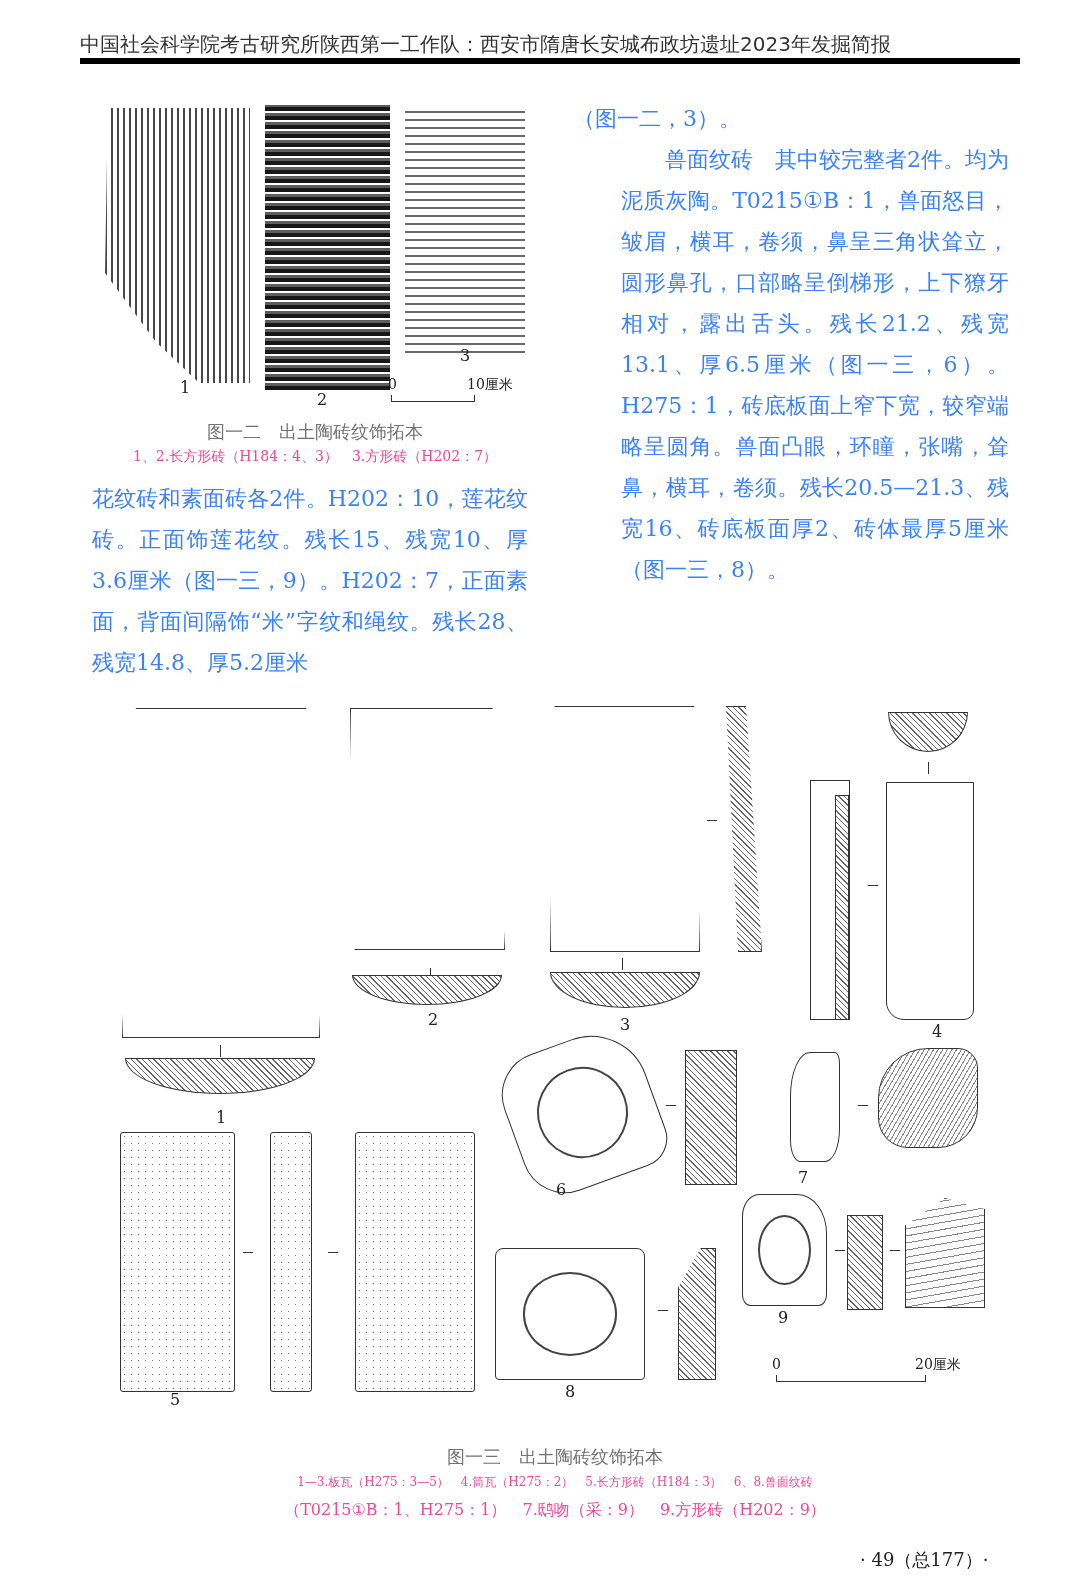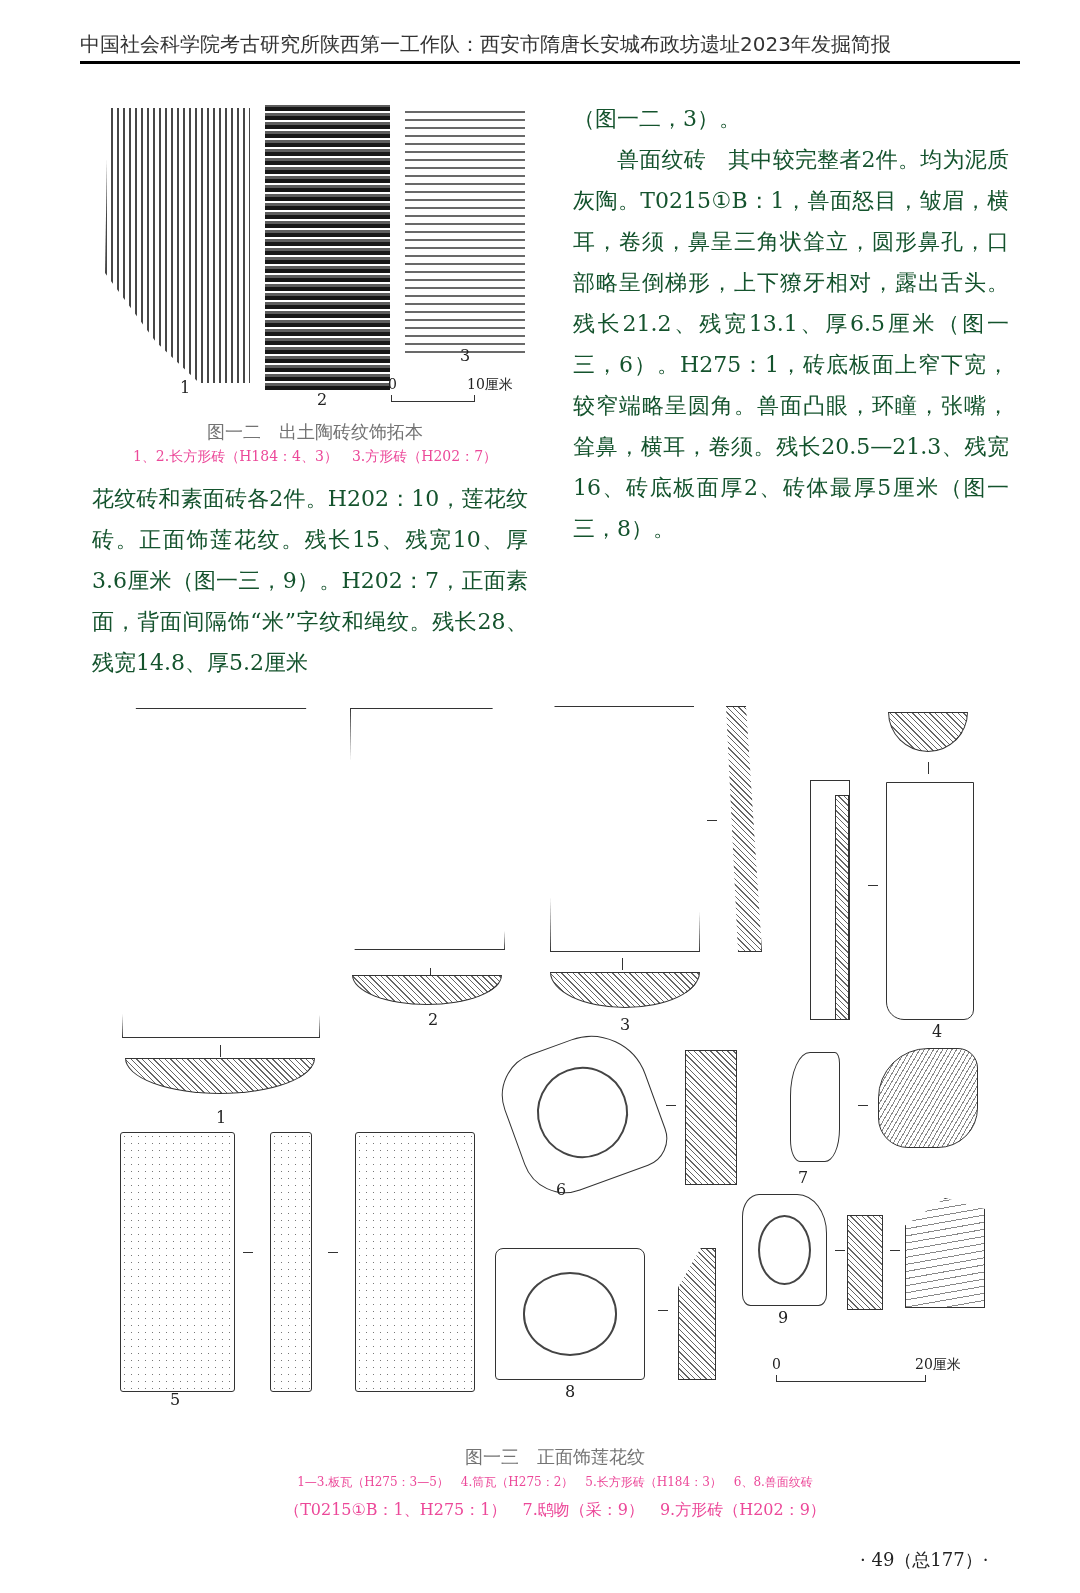--- a/index.html
+++ b/index.html
@@ -2,21 +2,21 @@
 <html><head>
 <meta charset="utf-8">
 <style>
   * { box-sizing: border-box; margin: 0; padding: 0; }
   html, body { width: 1080px; height: 1593px; background: #ffffff; overflow: hidden; }
   body { position: relative; font-family: "DejaVu Serif", "Liberation Serif", serif; color: #222; }
 
   .running-head {
     position: absolute; left: 80px; top: 28px; width: 940px; height: 36px;
     font-size: 20px; letter-spacing: 0px; white-space: nowrap; color: #333;
-    border-bottom: 3px solid #000000; line-height: 32px;
+    border-bottom: 6px solid #000000; line-height: 32px;
     font-family: "DejaVu Sans", "Liberation Sans", sans-serif;
   }
 
   .fig12 { position: absolute; left: 95px; top: 100px; width: 440px; height: 300px; }
   .rubbing { position: absolute; background:
       repeating-linear-gradient(90deg, rgba(0,0,0,0.85) 0 3px, rgba(255,255,255,0.6) 3px 6px),
       radial-gradient(circle at 30% 30%, #222 0 30%, #777 60%, #eee 100%);
       filter: contrast(1.2); }
   .rub1 { left: 10px; top: 8px; width: 145px; height: 275px; clip-path: polygon(2% 0,100% 0,100% 100%,65% 100%,35% 85%,0 60%); background:
       repeating-linear-gradient(90deg, #2a2a2a 0 2px, #f4f4f4 2px 6px); opacity: .8; }
@@ -26,23 +26,23 @@
       repeating-linear-gradient(0deg, #444 0 2px, #fff 2px 8px); opacity: .75; }
   .fig-num { position: absolute; font-size: 16px; color: #222; }
   .scale { position: absolute; border-bottom: 1px solid #333; }
   .scale::before { content: ""; position: absolute; left: 0; bottom: 0; width: 1px; height: 6px; background: #333; }
   .scale::after { content: ""; position: absolute; right: 0; bottom: 0; width: 1px; height: 6px; background: #333; }
   .scale-label { position: absolute; font-size: 14px; color: #222; }
 
   .caption-title { position: absolute; font-size: 18px; text-align: center; color: #737373; }
   .caption-sub { position: absolute; font-size: 14px; text-align: center; color: #ec4899; white-space: nowrap; }
 
-  .col { position: absolute; font-size: 22px; line-height: 41px; color: #14532d; text-align: justify; }
+  .col { position: absolute; font-size: 22px; line-height: 41px; color: #3b82f6; text-align: justify; }
   .col p { text-indent: 0; }
-  .col p.indent { text-indent: 2em; }
+  .col p.indent { text-indent: 2em; margin-left: 48px; }
   .left-col { left: 92px; top: 478px; width: 436px; }
   .right-col { left: 573px; top: 98px; width: 436px; }
 
   .fig13 { position: absolute; left: 110px; top: 700px; width: 880px; height: 690px; }
   .draw { position: absolute; border: 1.5px solid #333; background: #fff; }
   .hatch { background: repeating-linear-gradient(45deg, #fff 0 3px, #666 3px 4px); border: 1.5px solid #333; }
   .speck { background: #fff radial-gradient(#777 0.6px, transparent 0.8px) 0 0/7px 7px; border: 1.5px solid #333; border-radius: 3px; }
   .face { background: #fff; border: 1.5px solid #333; border-radius: 30% 40% 20% 30%; }
   .face::after { content: ""; position: absolute; inset: 18%; border: 2px solid #444; border-radius: 50%; }
   .dash { position: absolute; width: 10px; border-top: 1px solid #333; }
@@ -132,17 +132,17 @@
   <div class="hatch" style="position:absolute;left:737px;top:515px;width:36px;height:95px;"></div>
   <div class="dash" style="left:780px;top:550px;"></div>
   <div class="draw" style="left:795px;top:498px;width:80px;height:110px;clip-path:polygon(50% 0,100% 10%,100% 100%,0 100%,0 25%);background:repeating-linear-gradient(-10deg,#fff 0 6px,#888 6px 7px);"></div>
   <span class="fig-num" style="left:668px;top:608px;">9</span>
 
   <span class="scale-label" style="left:662px;top:656px;">0</span>
   <span class="scale-label" style="left:805px;top:656px;">20厘米</span>
   <div class="scale" style="left:666px;top:674px;width:150px;height:8px;"></div>
 </div>
 
-<div class="caption-title" style="left:90px;top:1445px;width:930px;">图一三　正面饰莲花纹</div>
+<div class="caption-title" style="left:90px;top:1445px;width:930px;">图一三　出土陶砖纹饰拓本</div>
 <div class="caption-sub" style="left:90px;top:1474px;width:930px;font-size:12px;">1—3.板瓦（H275：3—5）　4.筒瓦（H275：2）　5.长方形砖（H184：3）　6、8.兽面纹砖</div>
 <div class="caption-sub" style="left:90px;top:1500px;width:930px;font-size:16px;">（T0215①B：1、H275：1）　7.鸱吻（采：9）　9.方形砖（H202：9）</div>
 
 <div class="page-num">· 49（总177）·</div>
 
 </body></html>

